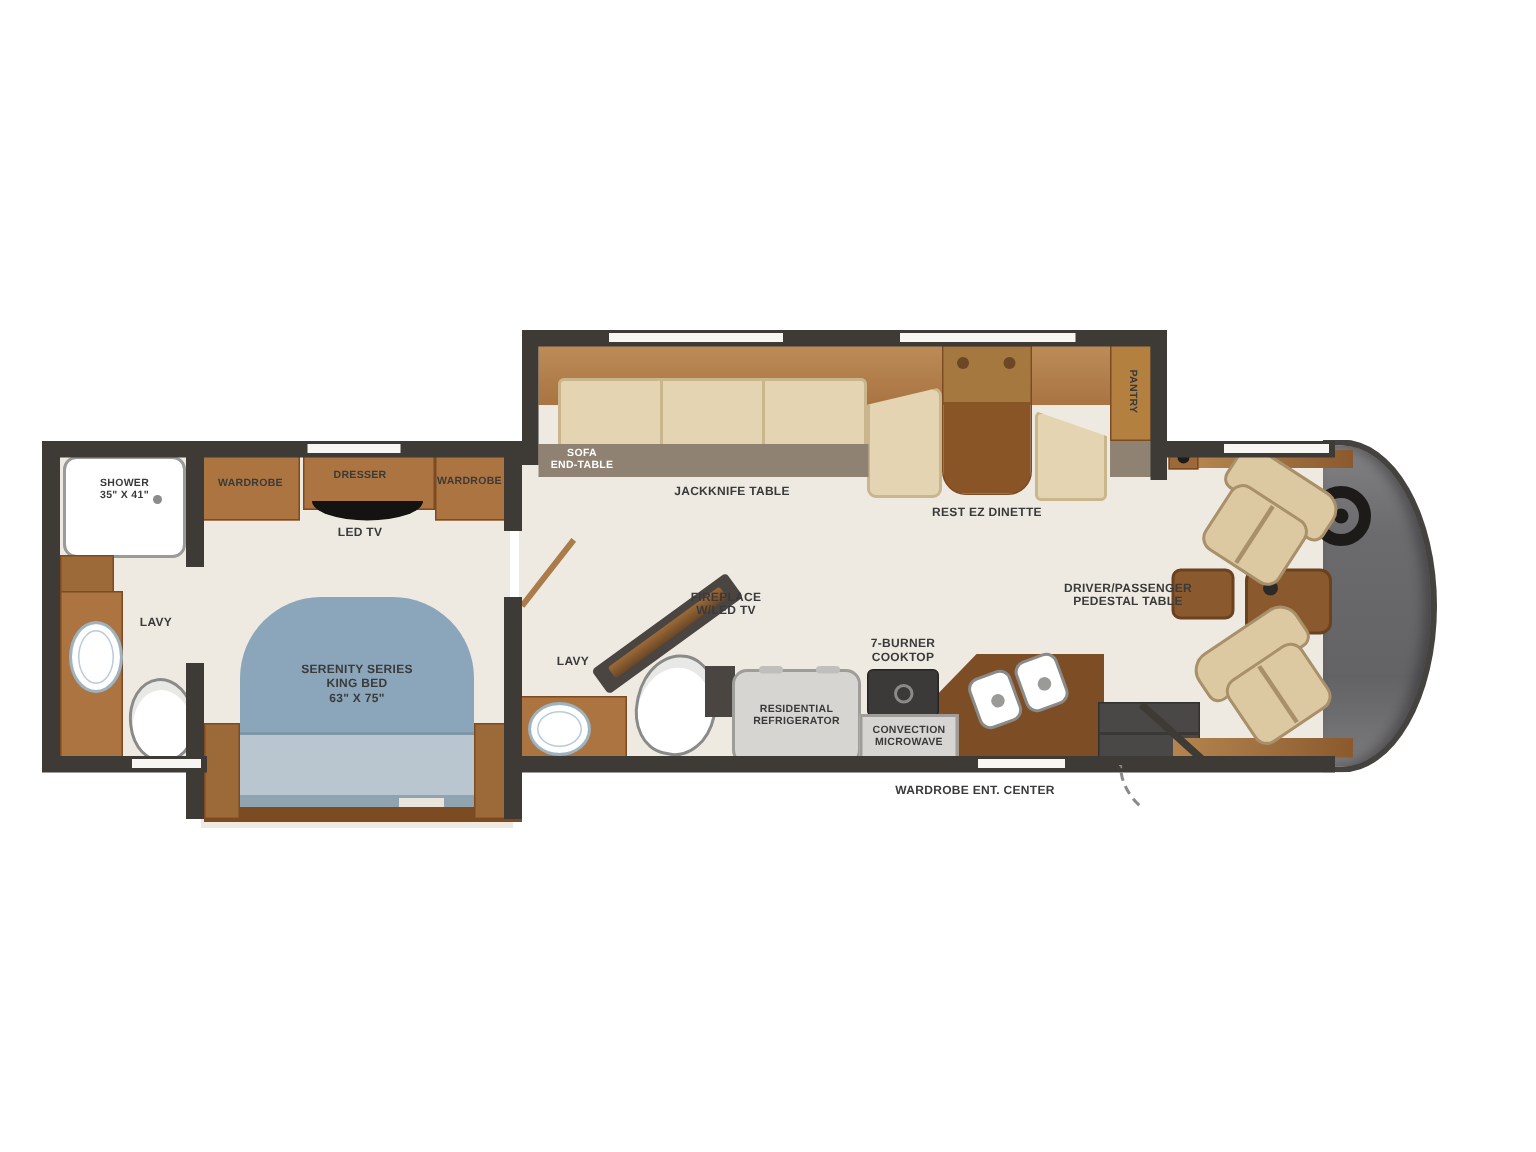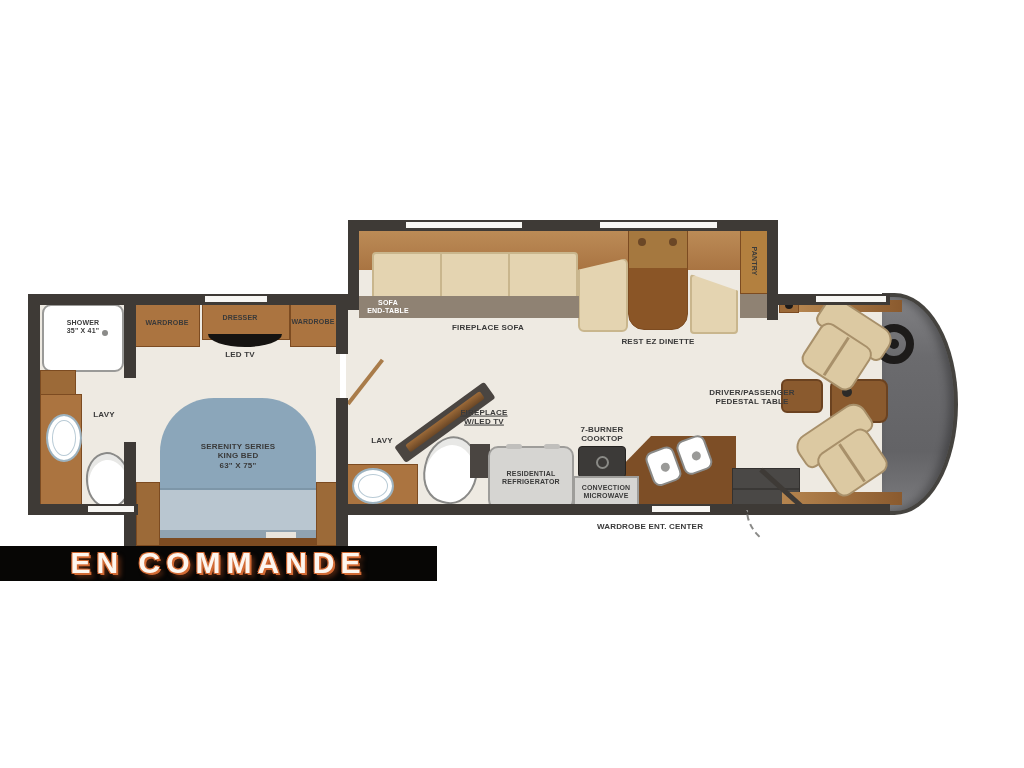--- a/index.html
+++ b/index.html
@@ -163,37 +163,34 @@
   <div class="wall" style="left:336px;top:398px;width:12px;height:148px;"></div>
 
   <div class="lbl small" style="left:83px;top:327px;">SHOWER
 35" X 41"</div>
   <div class="lbl small" style="left:167px;top:323px;">WARDROBE</div>
   <div class="lbl small" style="left:240px;top:318px;">DRESSER</div>
   <div class="lbl small" style="left:313px;top:322px;">WARDROBE</div>
   <div class="lbl" style="left:240px;top:355px;">LED TV</div>
   <div class="lbl small white" style="left:388px;top:307px;">SOFA
 END-TABLE</div>
-  <div class="lbl" style="left:488px;top:328px;">FIREPLACE SOFA</div>
+  <div class="lbl" style="left:488px;top:328px;">JACKKNIFE TABLE</div>
   <div class="lbl" style="left:658px;top:342px;text-align:center;">REST EZ DINETTE</div>
   <div class="lbl small vert" style="left:754px;top:261px;">PANTRY</div>
   <div class="lbl" style="left:752px;top:397px;">DRIVER/PASSENGER
 PEDESTAL TABLE</div>
   <div class="lbl" style="left:104px;top:415px;">LAVY</div>
   <div class="lbl" style="left:238px;top:456px;">SERENITY SERIES
 KING BED
 63" X 75"</div>
   <div class="lbl" style="left:382px;top:441px;">LAVY</div>
-  <div class="lbl" style="left:484px;top:417px;text-decoration:underline;">FIREPLACE
+  <div class="lbl" style="left:484px;top:403px;">FIREPLACE
 W/LED TV</div>
   <div class="lbl small" style="left:531px;top:478px;">RESIDENTIAL
 REFRIGERATOR</div>
   <div class="lbl" style="left:602px;top:434px;">7-BURNER
 COOKTOP</div>
   <div class="lbl small" style="left:606px;top:492px;">CONVECTION
 MICROWAVE</div>
   <div class="lbl" style="left:650px;top:527px;">WARDROBE ENT. CENTER</div>
 
-  <div id="banner">
-    <div class="txt">EN COMMANDE</div>
-  </div>
 
 </div>
 
 </body></html>

